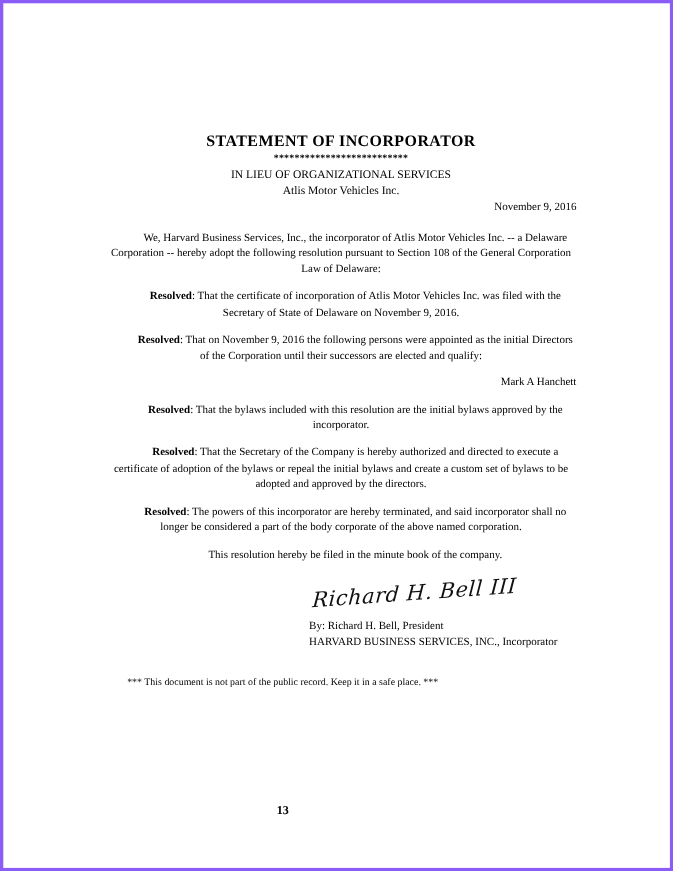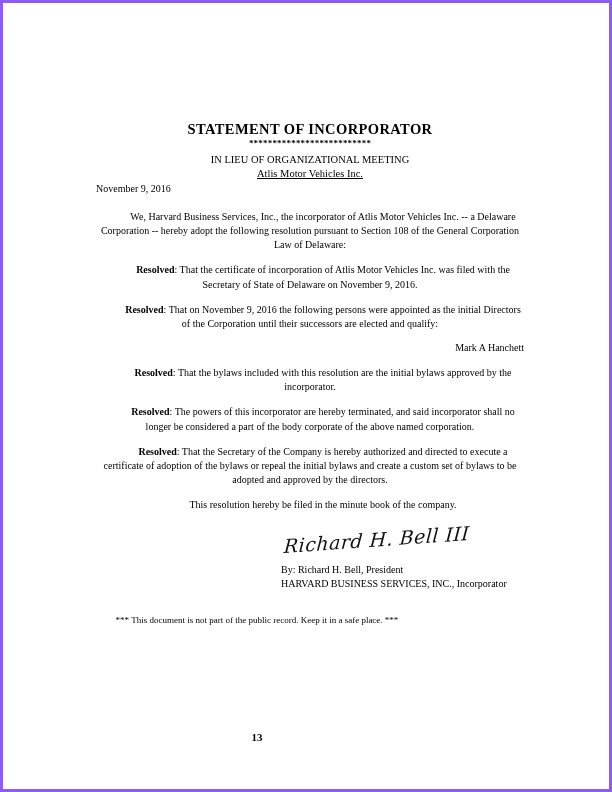--- a/index.html
+++ b/index.html
@@ -58,24 +58,23 @@
     margin: 0;
     line-height: 1.35;
   }
   .company-line {
     text-align: center;
     font-size: 10.5px;
     margin: 0;
     line-height: 1.4;
   }
   .company-line .u {
-    text-decoration: underline;
   }
   .date-line {
-    text-align: left;
+    text-align: right;
     font-size: 10px;
     margin: 0 0 14px 0;
     line-height: 1.4;
   }
   p.body-para {
     font-size: 10px;
     line-height: 1.42;
     margin: 0 0 11px 0;
     text-align: center;
     text-indent: 26px;
@@ -129,37 +128,37 @@
 </style>
 </head>
 <body>
 
 <div class="page">
 
   <div class="content">
 
     <h1 class="doc-title">STATEMENT OF INCORPORATOR</h1>
     <div class="star-rule">**************************</div>
-    <div class="subtitle">IN LIEU OF ORGANIZATIONAL MEETING</div>
+    <div class="subtitle">IN LIEU OF ORGANIZATIONAL SERVICES</div>
     <div class="company-line"><span class="u">Atlis Motor Vehicles Inc.</span></div>
     <div class="date-line">November 9, 2016</div>
 
     <p class="body-para"><span>We, Harvard Business Services, Inc., the incorporator of Atlis Motor Vehicles Inc. -- a Delaware Corporation -- hereby adopt the following resolution pursuant to Section 108 of the General Corporation Law of Delaware:</span></p>
 
     <p class="body-para"><span class="resolved">Resolved</span><span>: That the certificate of incorporation of Atlis Motor Vehicles Inc. was filed with the Secretary of State of Delaware on November 9, 2016.</span></p>
 
     <p class="body-para"><span class="resolved">Resolved</span><span>: That on November 9, 2016 the following persons were appointed as the initial Directors of the Corporation until their successors are elected and qualify:</span></p>
 
     <div class="center-name">Mark A Hanchett</div>
 
     <p class="body-para"><span class="resolved">Resolved</span><span>: That the bylaws included with this resolution are the initial bylaws approved by the incorporator.</span></p>
 
+    <p class="body-para"><span class="resolved">Resolved</span><span>: That the Secretary of the Company is hereby authorized and directed to execute a certificate of adoption of the bylaws or repeal the initial bylaws and create a custom set of bylaws to be adopted and approved by the directors.</span></p>
+
     <p class="body-para"><span class="resolved">Resolved</span><span>:  The powers of this incorporator are hereby terminated, and said incorporator shall no longer be considered a part of the body corporate of the above named corporation.</span></p>
-
-    <p class="body-para"><span class="resolved">Resolved</span><span>: That the Secretary of the Company is hereby authorized and directed to execute a certificate of adoption of the bylaws or repeal the initial bylaws and create a custom set of bylaws to be adopted and approved by the directors.</span></p>
 
     <p class="body-para"><span>This resolution hereby be filed in the minute book of the company.</span></p>
 
     <div class="sig-block">
       <div class="signature">Richard H. Bell III</div>
       <div class="sig-line">By: Richard H. Bell, President</div>
       <div class="sig-line">HARVARD BUSINESS SERVICES, INC., Incorporator</div>
     </div>
 
   </div>

